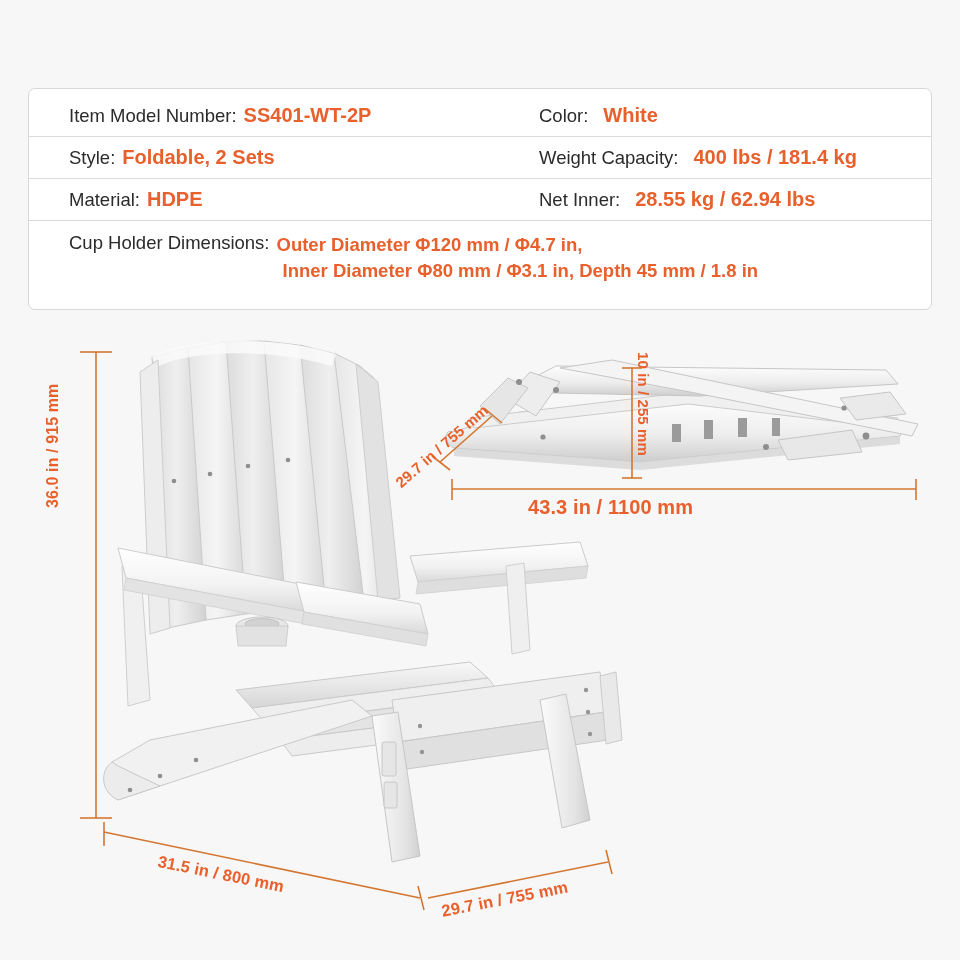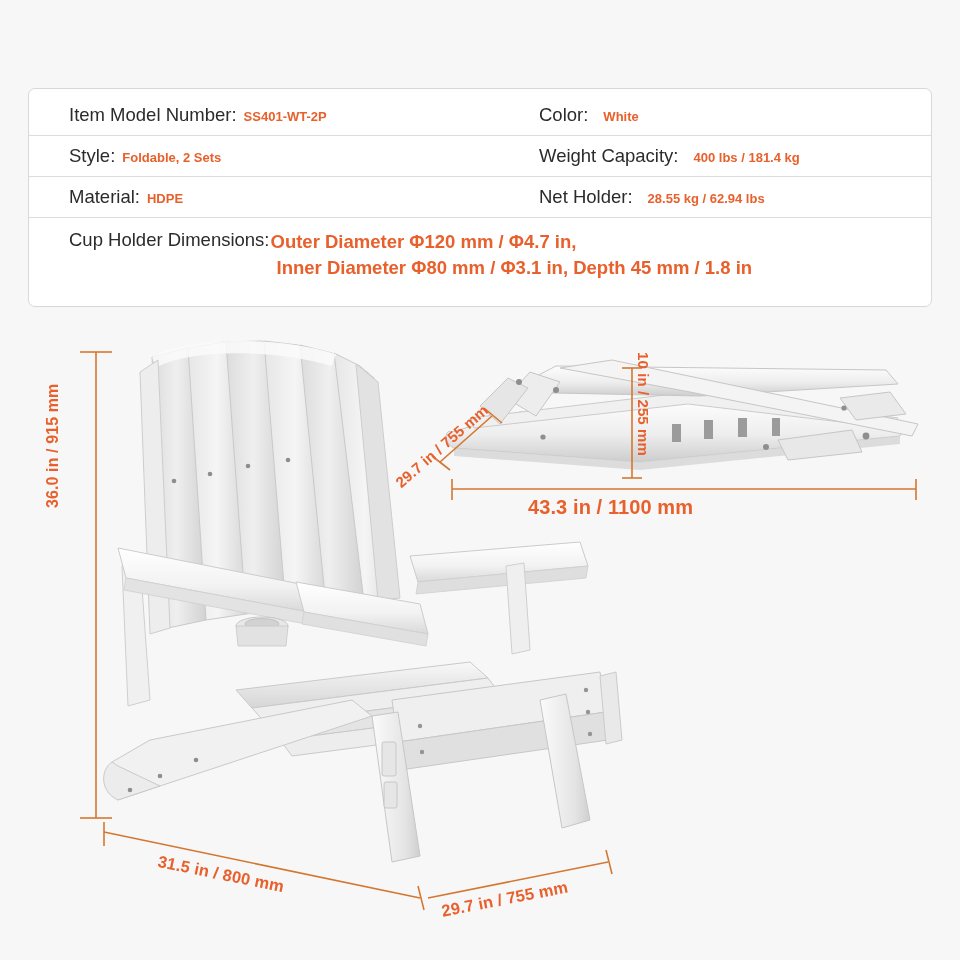--- a/index.html
+++ b/index.html
@@ -23,25 +23,25 @@
     border-bottom:1px solid #dcdcdc;
     min-height:30px;box-sizing:border-box;
   }
   .spec-row:last-child{border-bottom:none;}
   .spec-col{flex:0 0 470px;display:flex;align-items:baseline;}
   .spec-col.right{flex:1 1 auto;gap:8px;}
   .spec-label{
     color:#2b2b2b;font-size:18.5px;font-weight:400;white-space:nowrap;
   }
   .spec-value{
-    color:#e8602c;font-size:13px;font-weight:bold;margin-left:7px;white-space:nowrap;
+    color:#e8602c;font-size:20px;font-weight:bold;margin-left:7px;white-space:nowrap;
   }
   .spec-row.full{padding-bottom:14px;padding-top:11px;}
   .cup-wrap{display:flex;align-items:flex-start;justify-content:flex-end;}
-  .cup-values{margin-left:1px;}
+  .cup-values{margin-left:7px;}
   .cup-values .ln{
     color:#e8602c;font-size:18.5px;font-weight:bold;white-space:nowrap;
     line-height:1.42;
   }
   .cup-values .ln.indent{padding-left:6px;}
 
   
   .dim-text{
     position:absolute;color:#e8602c;font-weight:bold;
     white-space:nowrap;font-size:16px;letter-spacing:.1px;
@@ -77,21 +77,21 @@
         <span class="spec-value">400 lbs / 181.4 kg</span>
       </div>
     </div>
 
     <div class="spec-row">
       <div class="spec-col">
         <span class="spec-label">Material:</span>
         <span class="spec-value">HDPE</span>
       </div>
       <div class="spec-col right">
-        <span class="spec-label">Net Holder:</span>
+        <span class="spec-label">Net Inner:</span>
         <span class="spec-value">28.55 kg / 62.94 lbs</span>
       </div>
     </div>
 
     <div class="spec-row full">
       <div class="cup-wrap">
         <span class="spec-label">Cup Holder Dimensions:</span>
         <span class="cup-values">
           <span class="ln">Outer Diameter Φ120 mm / Φ4.7 in,</span><br>
           <span class="ln indent">Inner Diameter Φ80 mm / Φ3.1 in, Depth 45 mm / 1.8 in</span>

